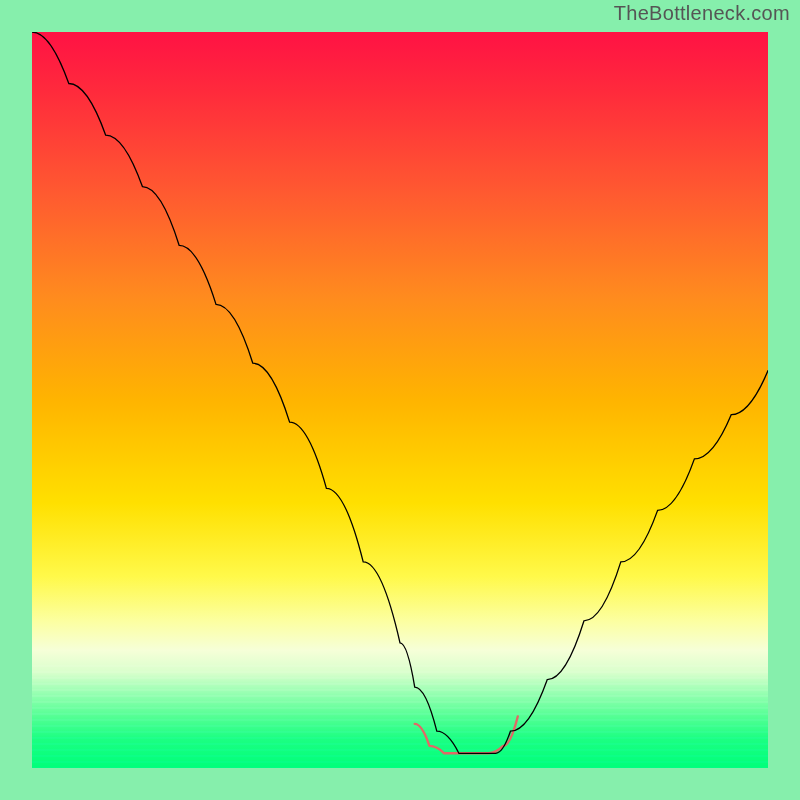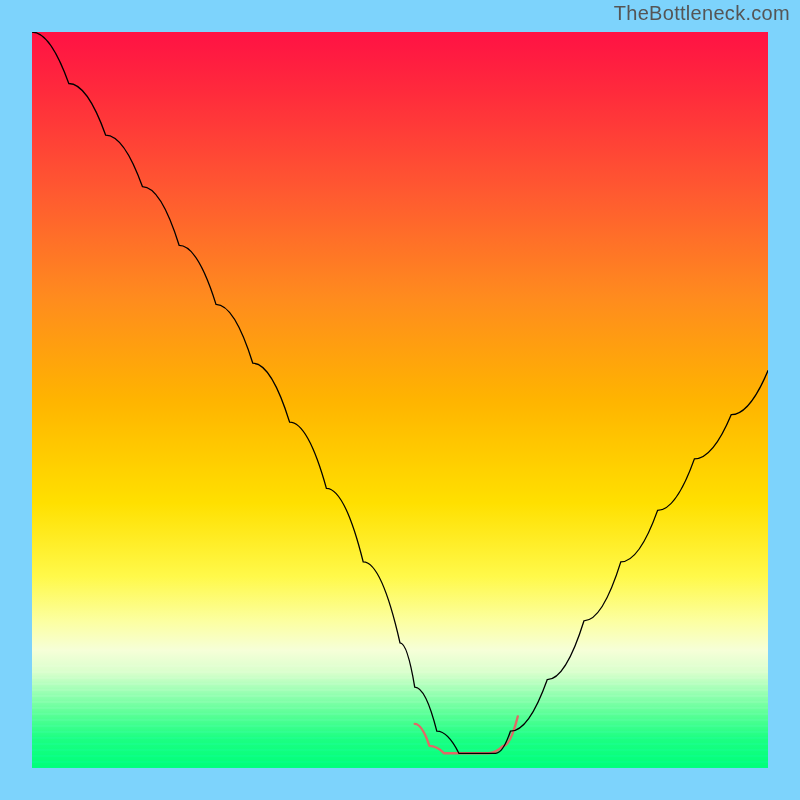--- a/index.html
+++ b/index.html
@@ -8,21 +8,21 @@
     width: 800px;
     height: 800px;
     overflow: hidden;
     background: #000;
     font-family: Arial, Helvetica, sans-serif;
   }
   .frame {
     position: relative;
     width: 800px;
     height: 800px;
-    background: #7dd3fc;
+    background: #86efac;
   }
   .watermark {
     position: absolute;
     top: 2px;
     right: 10px;
     color: #555;
     font-size: 20px;
     letter-spacing: 0.3px;
     z-index: 10;
   }

